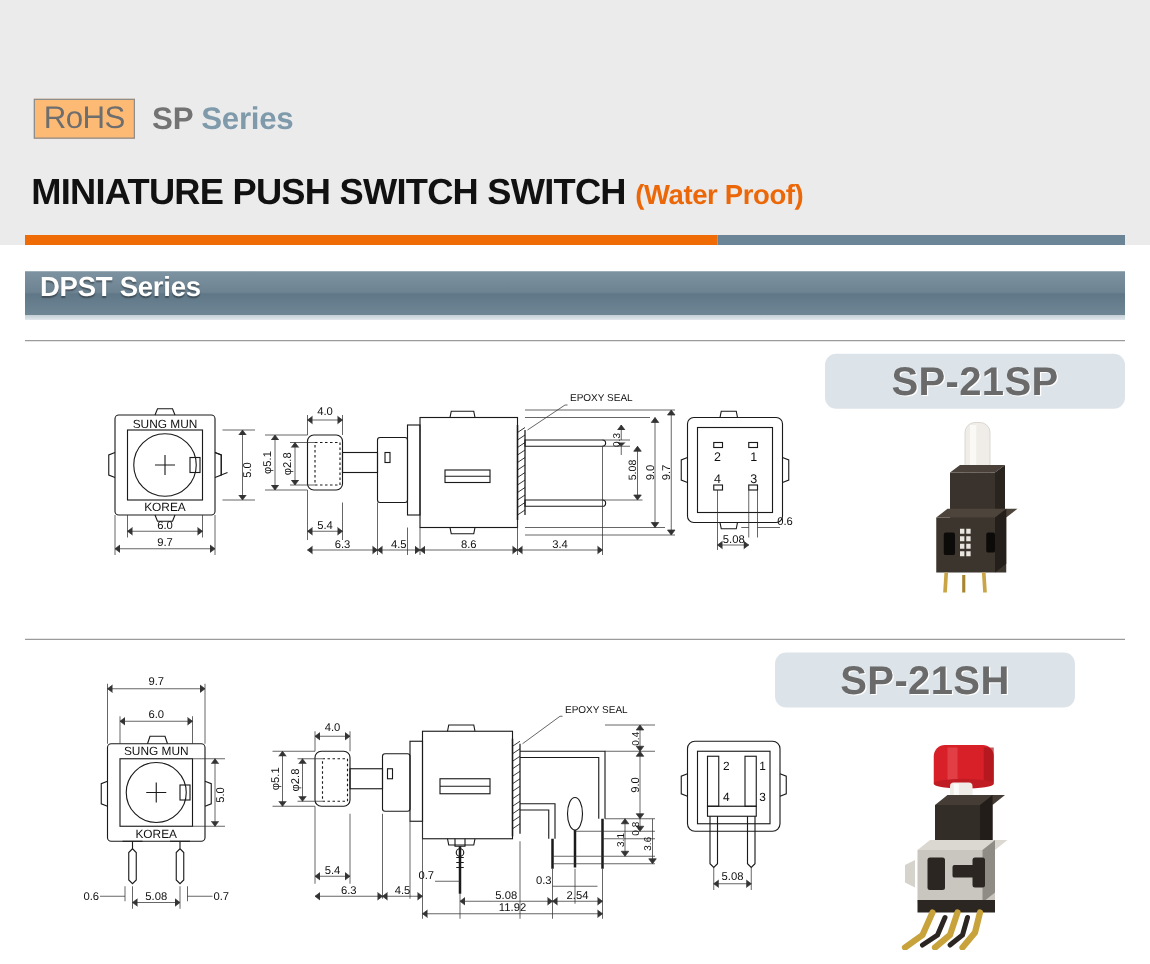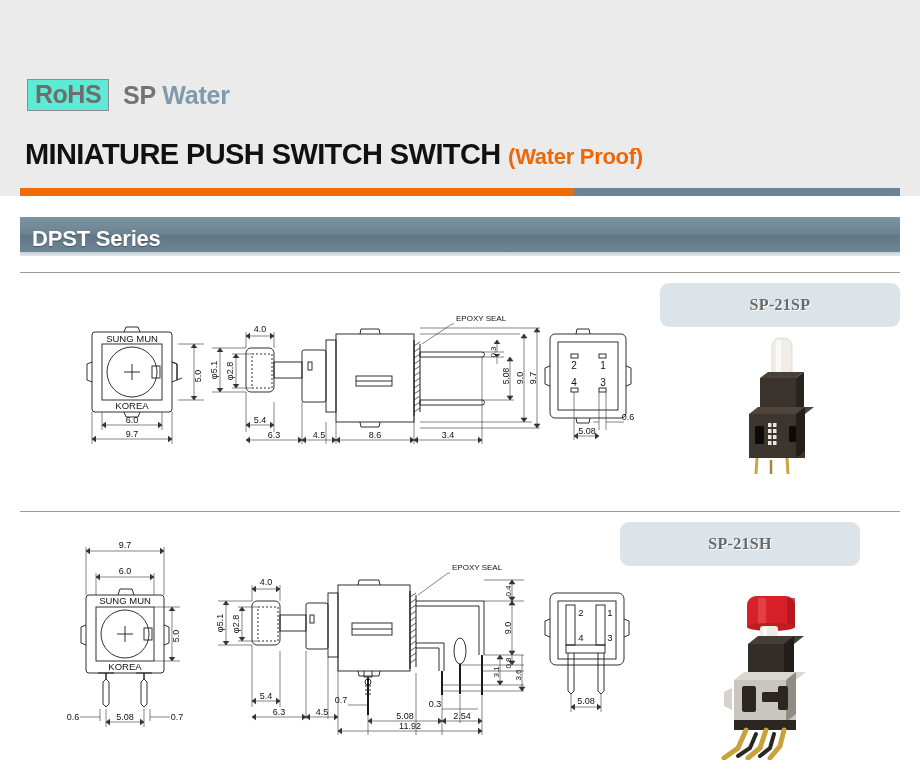--- a/index.html
+++ b/index.html
@@ -17,25 +17,25 @@
     position:absolute; left:0; top:0; width:920px; height:196px;
     background:#ebebeb;
   }
   .rohs-row{
     position:absolute; left:27px; top:79px;
     display:flex; align-items:center; gap:14px;
   }
   .rohs-badge{
     border:1.5px solid #8d8d8d;
     color:#6e6e6e;
-    font-size:25px; font-weight:bold;
+    font-size:25px; font-weight:normal;
     padding:1px 7px 3px 7px;
     line-height:1.05;
     letter-spacing:-0.5px;
-    background:#5eead4;
+    background:#fdba74;
   }
   .series-title{
     font-size:25px; font-weight:bold; color:#6c8799;
     letter-spacing:-0.2px;
   }
   .series-title .bold-part{ color:#737373; font-weight:bold; }
   .series-title .light-part{ font-weight:bold; color:#7e9aab; }
 
   .main-title{
     position:absolute; left:25px; top:138px;
@@ -53,21 +53,21 @@
   .accent-bar .orange{ width:63%; height:100%; background:#ee6b06; }
   .accent-bar .slate{ width:37%; height:100%; background:#6b8597; }
 
   
   .section-bar-wrap{
     position:absolute; left:20px; top:217px; width:880px; height:39px;
   }
   .section-bar{
     width:100%; height:35px;
     background:linear-gradient(to bottom,#7d93a1 0%,#6d8392 48%,#5f7787 52%,#6f8695 100%);
-    display:flex; align-items:flex-end;
+    display:flex; align-items:flex-start;
   }
   .section-bar .label{
     color:#ffffff; font-size:22px; font-weight:bold;
     margin-left:12px; letter-spacing:-0.2px;
     text-shadow:0 1px 1px rgba(0,0,0,.35);
   }
   .section-bar-under{
     position:absolute; left:0; top:35px; width:100%; height:4px;
     background:linear-gradient(to bottom,#c3ced5 0%,#e3e9ed 100%);
   }
@@ -80,45 +80,44 @@
 
   
   .part-chip{
     position:absolute;
     width:240px; height:44px;
     background:#dde4e9;
     border-radius:9px;
     display:flex; align-items:center; justify-content:center;
   }
   .part-chip .txt{
-    font-size:16px; font-weight:bold; color:#6a6a6a;
+    font-size:32px; font-weight:bold; color:#6a6a6a;
     letter-spacing:0.3px;
     text-shadow:1px 1px 0 #ffffff;
-    font-family:Liberation Serif, serif;
   }
   .chip-1{ left:660px; top:283px; }
   .chip-2{ left:620px; top:522px; }
 
   
   .dwg{ position:absolute; }
   .dwg svg{ display:block; }
 
   
   .photo{ position:absolute; }
 </style>
 </head>
 <body>
 
 <div class="header-band"></div>
 
 <div class="rohs-row">
   <div class="rohs-badge">RoHS</div>
   <div class="series-title">
     <span class="bold-part">SP</span>
-    <span class="light-part">Water</span>
+    <span class="light-part">Series</span>
   </div>
 </div>
 
 <div class="main-title">
   <span>MINIATURE PUSH SWITCH SWITCH</span>
   <span class="water">(Water Proof)</span>
 </div>
 
 <div class="accent-bar">
   <div class="orange"></div>

